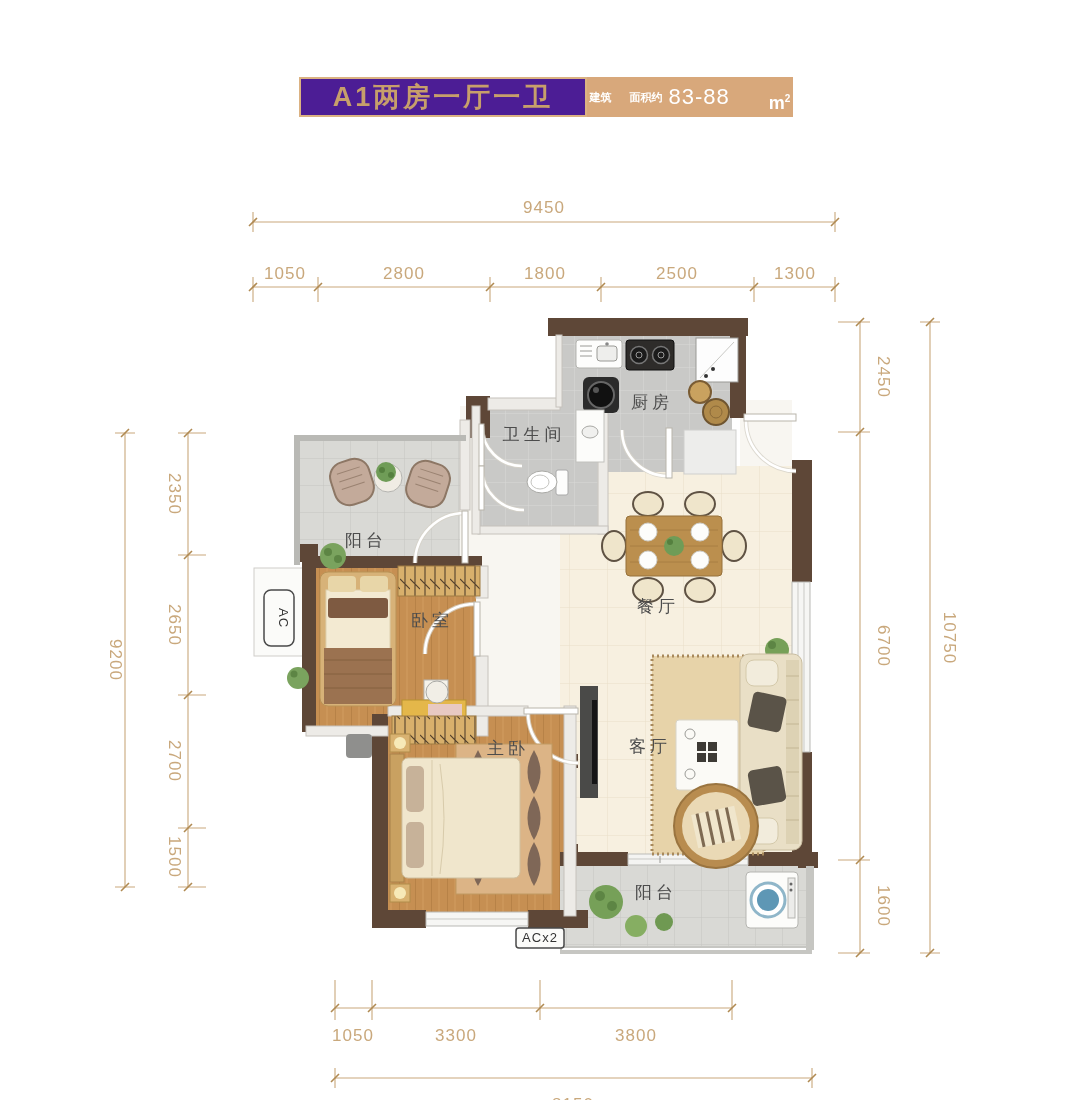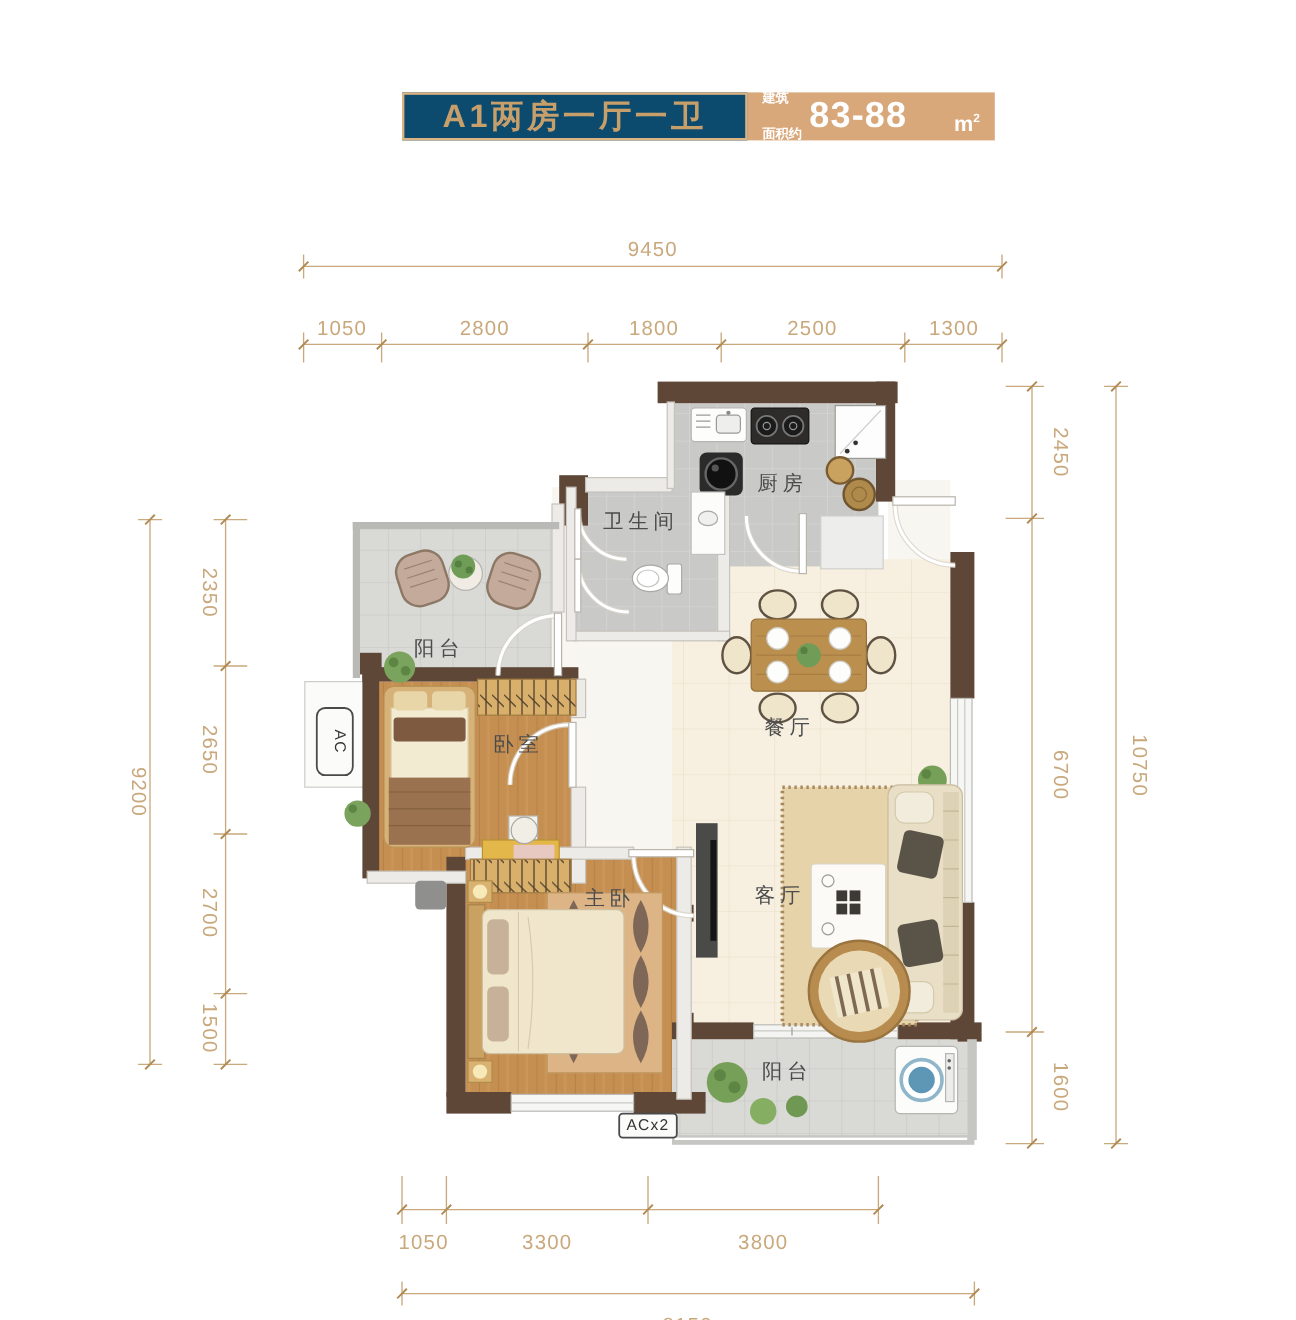--- a/index.html
+++ b/index.html
@@ -1,26 +1,26 @@
 <!DOCTYPE html>
 <html><head>
 <meta charset="utf-8">
 <style>
   html,body{margin:0;padding:0;background:#ffffff;}
   #stage{position:relative;width:1080px;height:1100px;background:#ffffff;overflow:hidden;
          font-family:"Liberation Sans",sans-serif;}
   
   .hdr{position:absolute;left:299px;top:77px;display:flex;height:40px;}
-  .title-box{width:288px;height:40px;box-sizing:border-box;border:2px solid #dbb282;background:#0c4a6e;
+  .title-box{width:288px;height:40px;box-sizing:border-box;border:2px solid #dbb282;background:#4c1d95;
              display:flex;align-items:center;justify-content:center;
-             font-size:27px;font-weight:600;letter-spacing:3px;color:#c79f6b;margin-left:36px;}
+             font-size:27px;font-weight:600;letter-spacing:3px;color:#c79f6b;}
   .area-box{width:206px;height:40px;background:#d8a87b;display:flex;align-items:center;
             justify-content:center;gap:6px;color:#fff;}
-  .area-pre{display:flex;flex-direction:column;font-size:11px;line-height:12px;font-weight:600;gap:18px;}
-  .area-val{font-size:30px;font-weight:700;letter-spacing:1px;line-height:38px;}
+  .area-pre{display:flex;flex-direction:row;font-size:11px;line-height:12px;font-weight:600;gap:18px;}
+  .area-val{font-size:22px;font-weight:400;letter-spacing:1px;line-height:38px;}
   .area-unit{font-size:18px;font-weight:700;align-self:flex-end;padding-bottom:3px;margin-left:33px;}
   .area-unit sup{font-size:10px;}
   svg{position:absolute;left:0;top:0;}
   text{font-family:"Liberation Sans",sans-serif;}
   .rlabel{fill:#4c4c4c;font-size:17px;letter-spacing:4px;}
   .dimtxt{fill:#c9a87c;font-size:17px;letter-spacing:1px;}
   .dimline{stroke:#c9a87c;stroke-width:1.1;fill:none;}
   .dimslash{stroke:#b08a52;stroke-width:1.6;fill:none;}
   .wall{fill:#5e4737;}
   .lwall{fill:#edebe7;stroke:#c6c2bc;stroke-width:1;}

